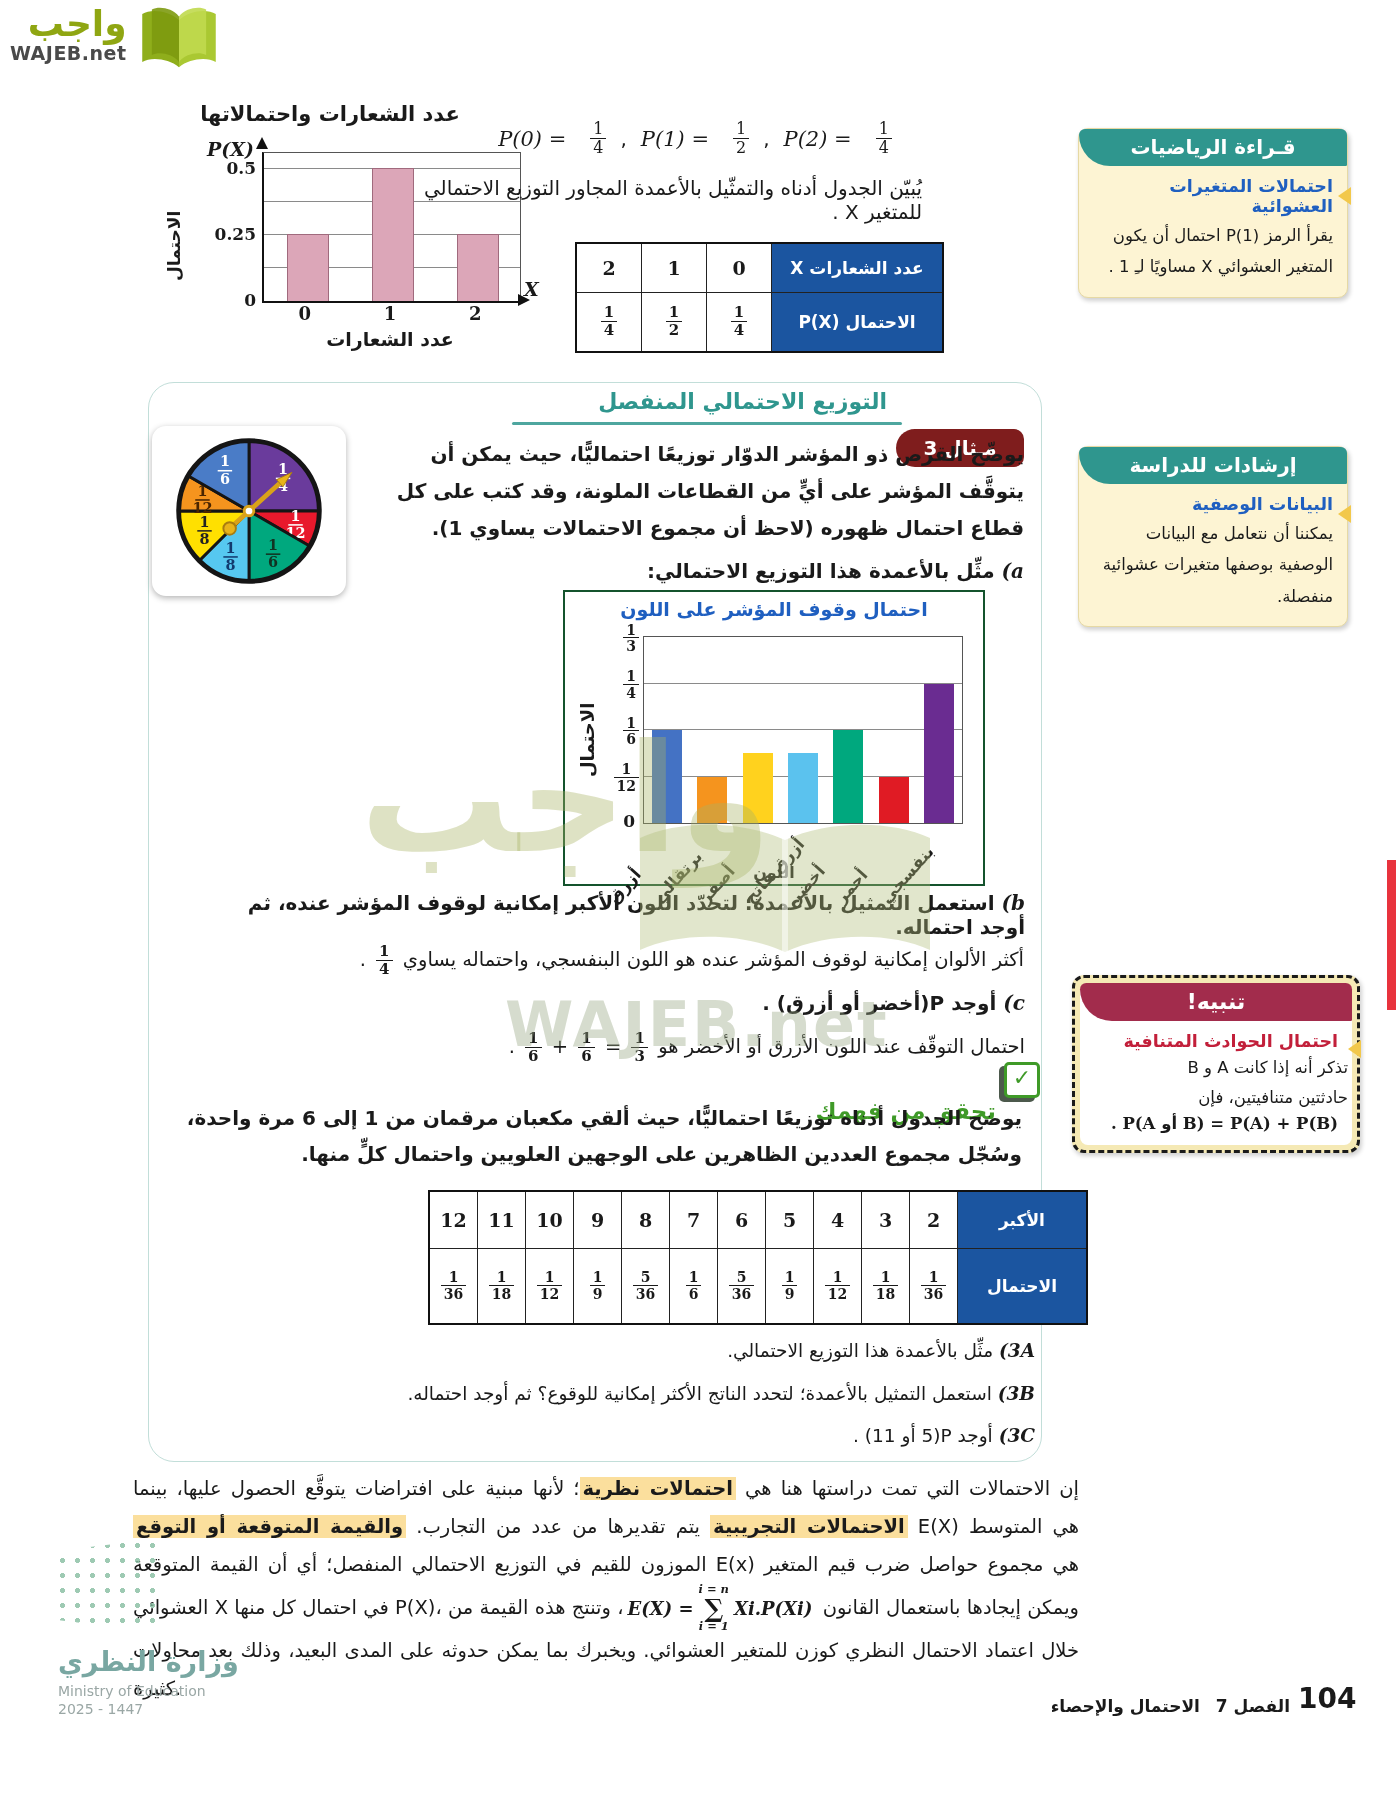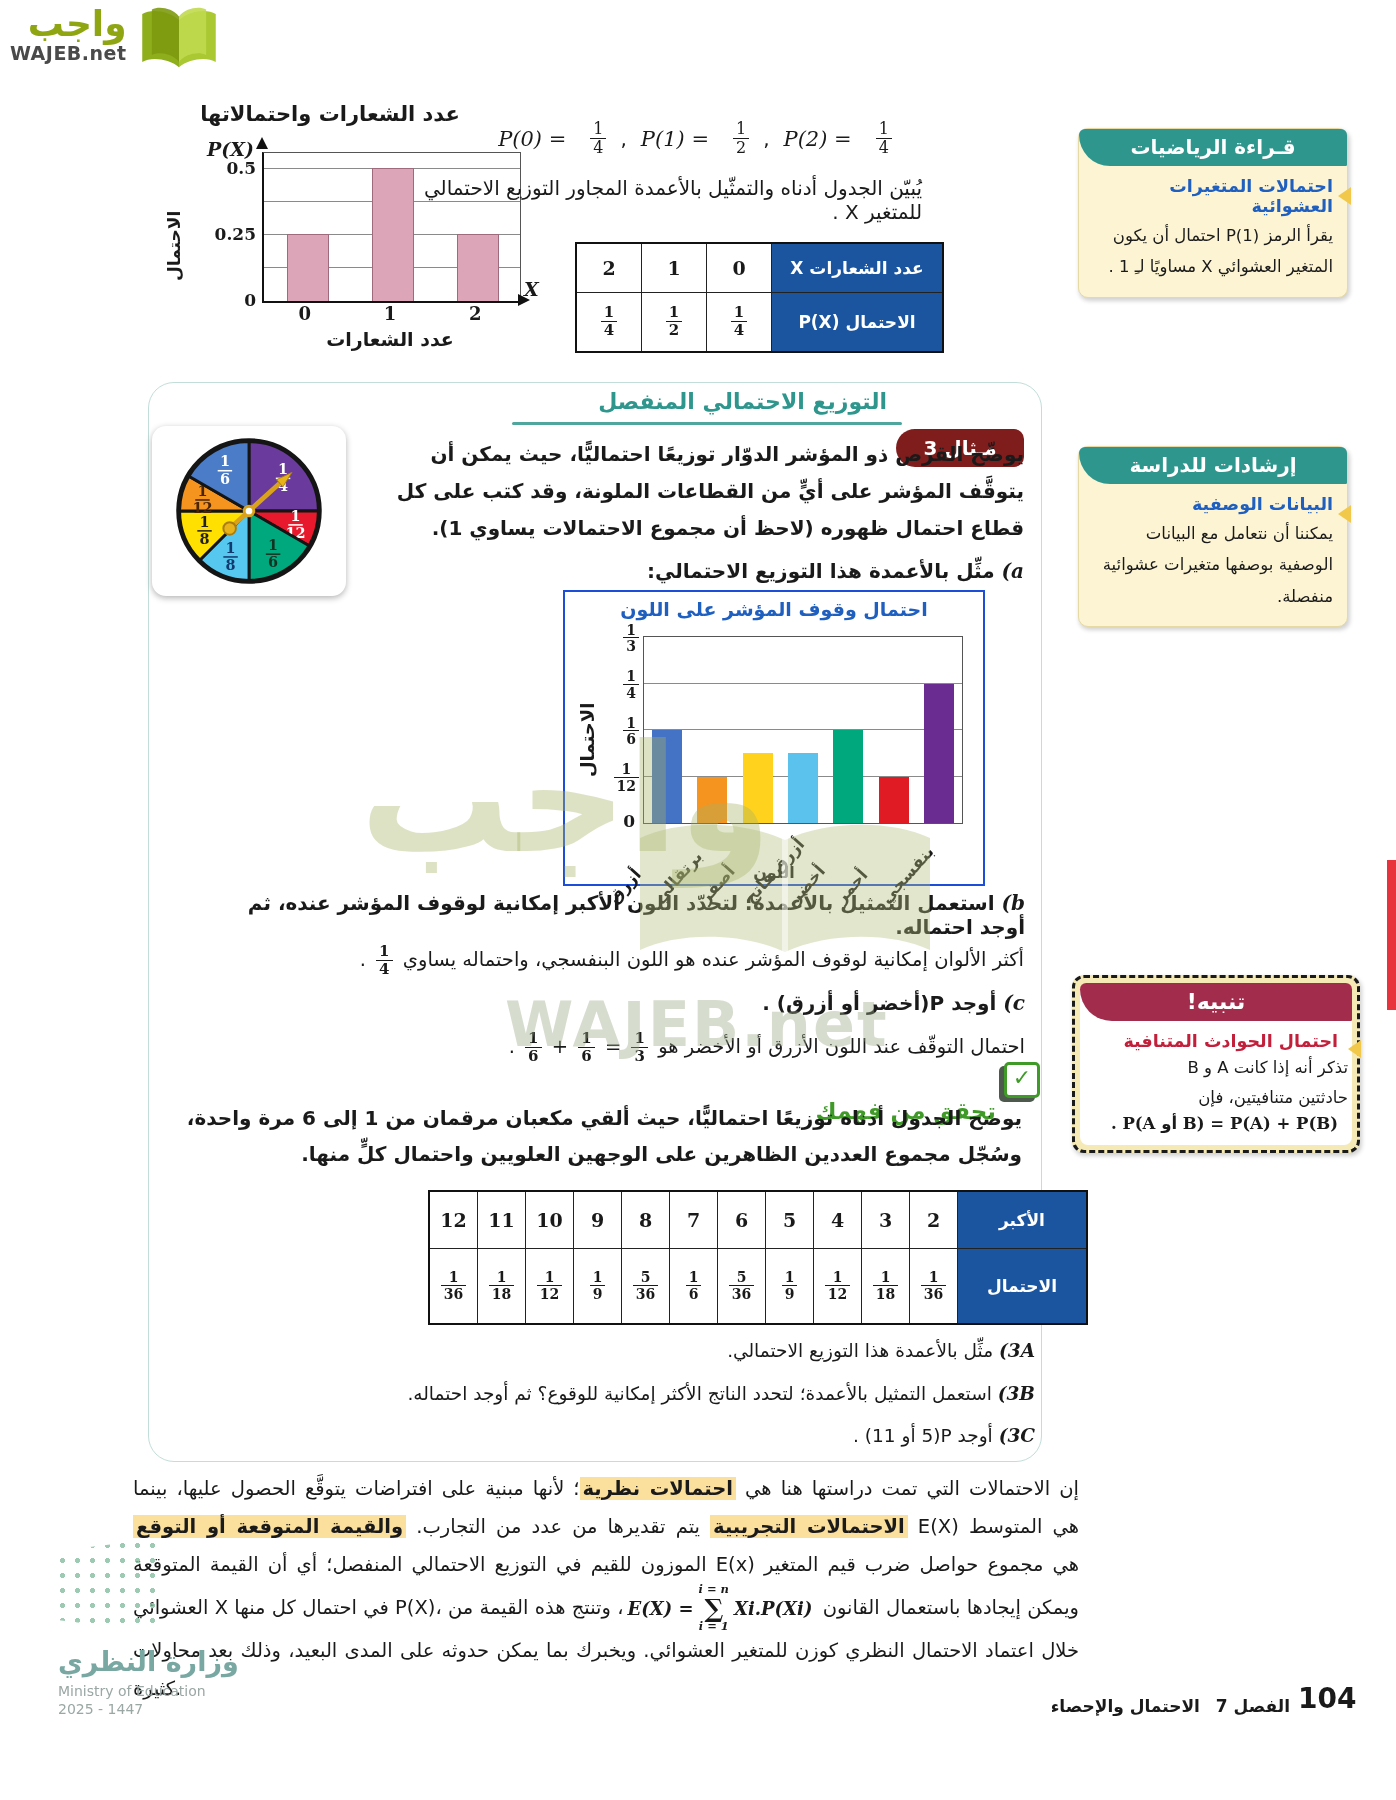--- a/index.html
+++ b/index.html
@@ -97,21 +97,21 @@
   .spinner-card{left:152px;top:426px;width:194px;height:170px;background:#fff;border-radius:14px;
                 box-shadow:0 2px 6px rgba(0,0,0,.3);display:flex;align-items:center;justify-content:center;}
 
   #ex-intro{left:386px;top:436px;width:638px;font-size:20px;font-weight:600;line-height:1.85;}
   #ex-intro p{margin:0;}
   .part-line{margin-top:6px;}
   .q-label{font-weight:bold;font-family:"DejaVu Serif","DejaVu Sans",serif;font-style:italic;unicode-bidi:isolate;}
   .part-bold{font-weight:bold;}
 
   
-  #color-chart{left:563px;top:590px;width:418px;height:292px;border:2px solid #1d4ed8;background:#fff;}
+  #color-chart{left:563px;top:590px;width:418px;height:292px;border:2px solid #14532d;background:#fff;}
   .cc-title{position:absolute;top:6px;left:0;right:0;text-align:center;color:#1f5fc0;
             font-weight:bold;font-size:19px;direction:rtl;}
   .cc-ylabel{position:absolute;left:12px;top:88px;writing-mode:vertical-rl;transform:rotate(180deg);
              font-weight:bold;font-size:18px;height:120px;text-align:center;}
   #c2-plot{position:absolute;left:78px;top:44px;width:318px;height:186px;border:1.5px solid #555;}
   .c2-bar{position:absolute;bottom:0;width:30px;}
   #c2-yticks{position:absolute;left:38px;top:44px;width:38px;height:186px;}
   .c2-ytick-zero{position:absolute;right:6px;font-family:"DejaVu Serif",serif;font-weight:bold;font-size:17px;}
   .c2-ytick-frac{position:absolute;right:2px;font-size:14px;}
   #c2-xlabels{position:absolute;left:78px;top:232px;width:318px;height:46px;}

